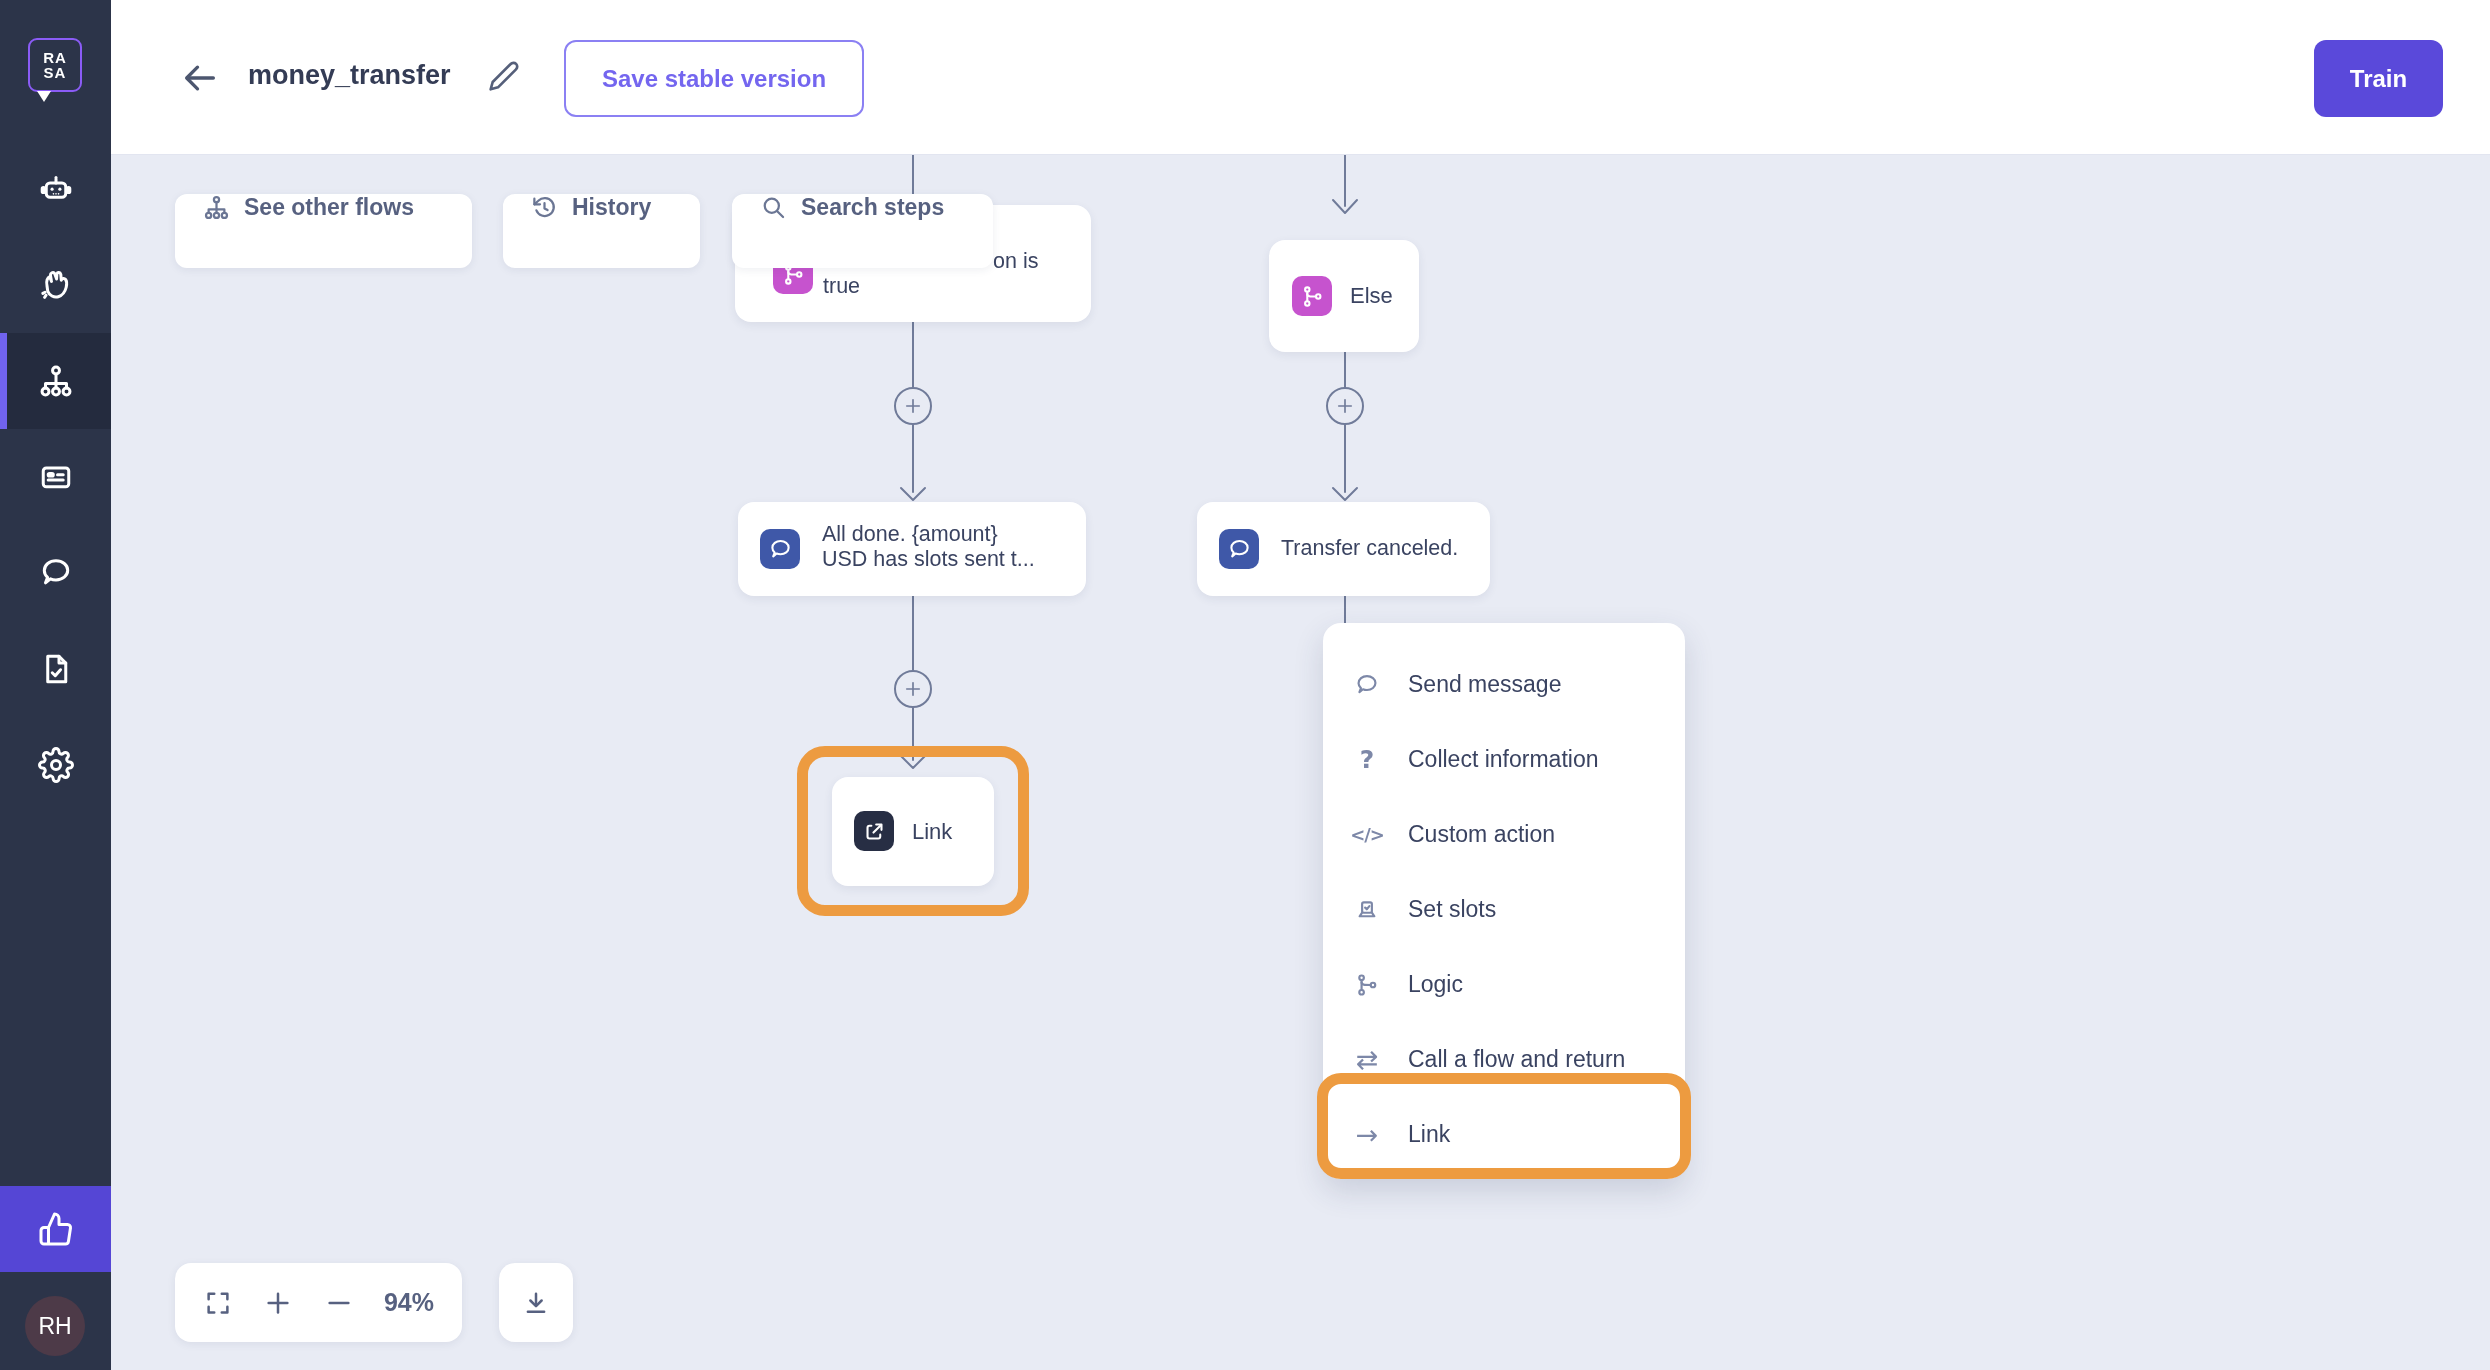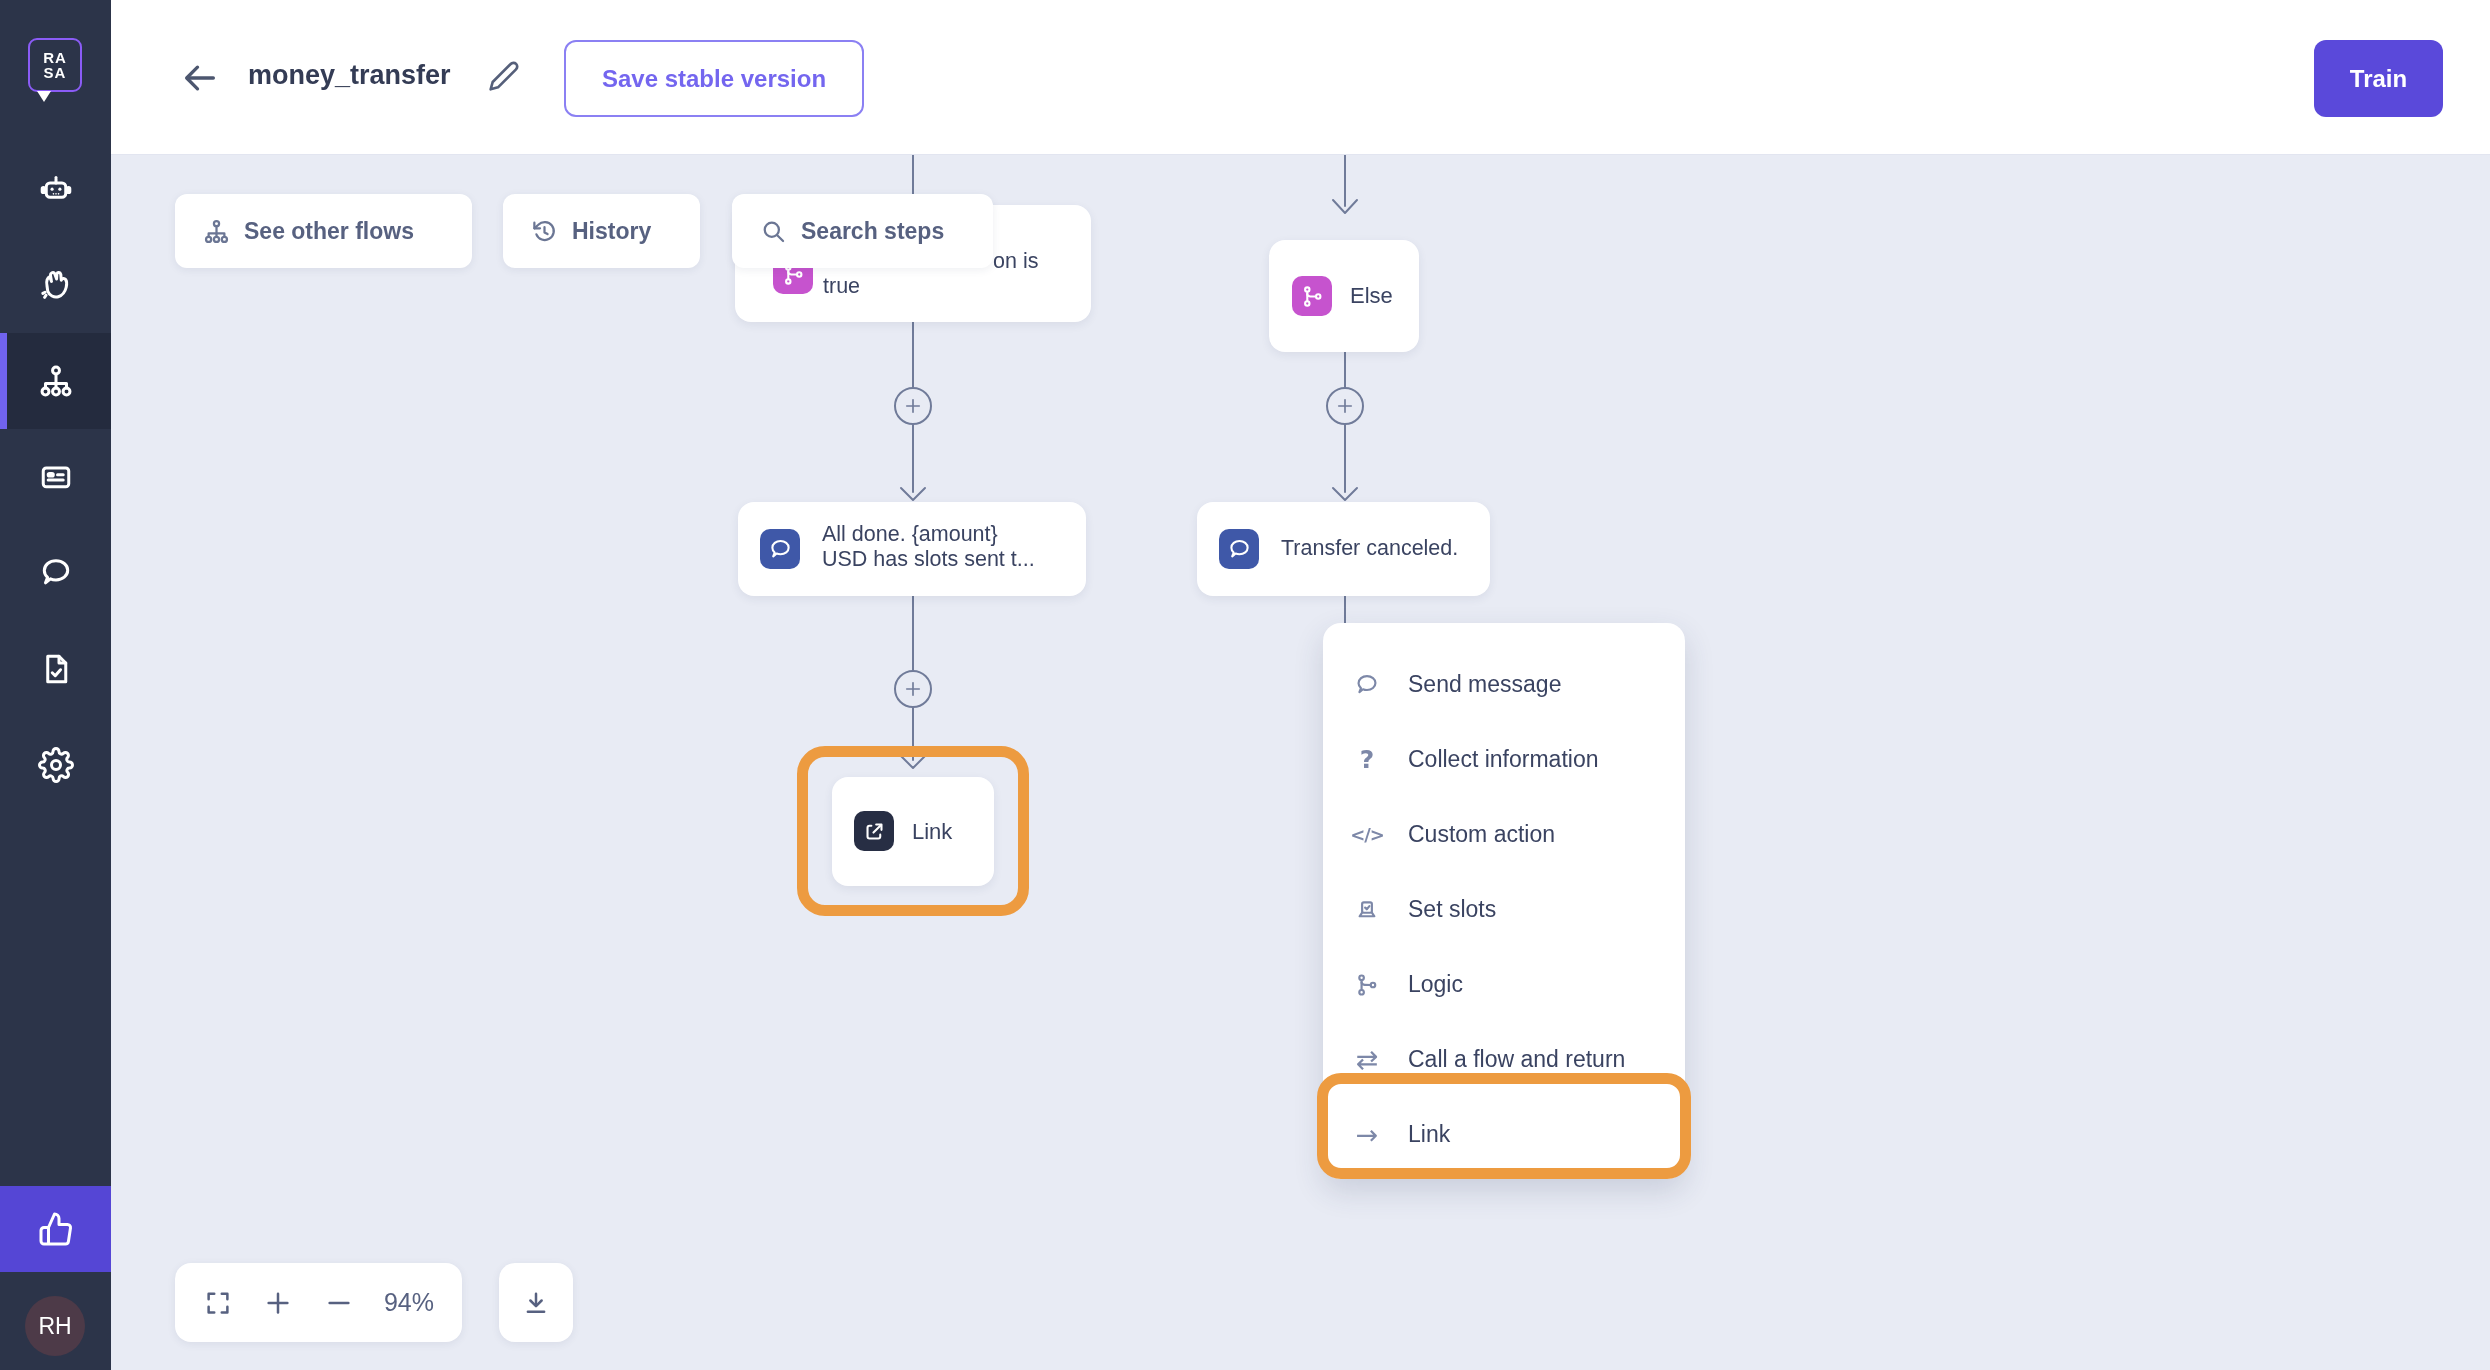--- a/index.html
+++ b/index.html
@@ -33,21 +33,21 @@
   .nav-item.active:before{content:"";position:absolute;left:0;top:0;width:7px;height:96px;background:#7163ee;}
   .nav-item .icon{width:36px;height:36px;}
   .feedback-block{position:absolute;left:0;top:1186px;width:111px;height:86px;background:#5546d5;
                   display:flex;align-items:center;justify-content:center;color:#fff;cursor:pointer;}
   .feedback-block .icon{width:36px;height:36px;}
   .avatar{position:absolute;left:25px;top:1296px;width:60px;height:60px;border-radius:50%;background:#4d3a48;
           display:flex;align-items:center;justify-content:center;color:#fff;font-size:23px;cursor:pointer;}
 
   
   .tool-btn{position:absolute;top:194px;height:74px;background:#fff;border:none;border-radius:12px;
-            box-shadow:0 2px 8px rgba(44,56,92,.08);display:flex;align-items:center;gap:14px;padding:0 28px;
+            box-shadow:0 2px 8px rgba(44,56,92,.08);display:flex;align-items:flex-start;gap:14px;padding:0 28px;
             font-size:23px;font-weight:600;color:#576180;cursor:pointer;z-index:5;}
   .tool-btn .icon{width:27px;height:27px;color:#6b7694;}
 
   
   .node{position:absolute;background:#fff;border-radius:16px;box-shadow:0 3px 10px rgba(44,56,92,.08);z-index:2;cursor:pointer;}
   .node-icon{position:absolute;width:40px;height:40px;border-radius:10px;display:flex;align-items:center;justify-content:center;color:#fff;}
   .node-icon .icon{width:25px;height:25px;}
   .node-icon.magenta{background:#c653ce;}
   .node-icon.blue{background:#3f58a8;}
   .node-icon.dark{background:#272e44;}
@@ -73,21 +73,21 @@
   .menu-item .mi-icon{width:30px;height:30px;display:flex;align-items:center;justify-content:center;color:#7d88a8;flex:none;}
   .menu-item .mi-icon .icon{width:26px;height:26px;}
   .mi-glyph{font-family:"DejaVu Sans",sans-serif;color:#7d88a8;font-weight:600;}
   .menu-item .mi-label{margin-left:26px;font-size:23px;font-weight:500;color:#3a4361;}
 
   
   .zoom-pill{position:absolute;left:175px;top:1263px;width:287px;height:79px;background:#fff;border-radius:16px;
              box-shadow:0 2px 8px rgba(44,56,92,.08);display:flex;align-items:center;justify-content:space-between;
              padding:0 28px;z-index:5;color:#576180;}
   .zoom-pill .ctl{width:30px;height:30px;color:#576180;cursor:pointer;background:none;border:none;padding:0;}
-  .zoom-level{font-size:25px;font-weight:400;color:#576180;}
+  .zoom-level{font-size:25px;font-weight:700;color:#576180;}
   .download-btn{position:absolute;left:499px;top:1263px;width:74px;height:79px;background:#fff;border:none;border-radius:16px;
                 box-shadow:0 2px 8px rgba(44,56,92,.08);display:flex;align-items:center;justify-content:center;
                 color:#576180;cursor:pointer;z-index:5;}
   .download-btn .icon{width:30px;height:30px;}
 </style>
 </head>
 <body>
 
 <svg class="edges" width="2490" height="1370" viewBox="0 0 2490 1370">
   <path d="M913 155 V205"></path>

